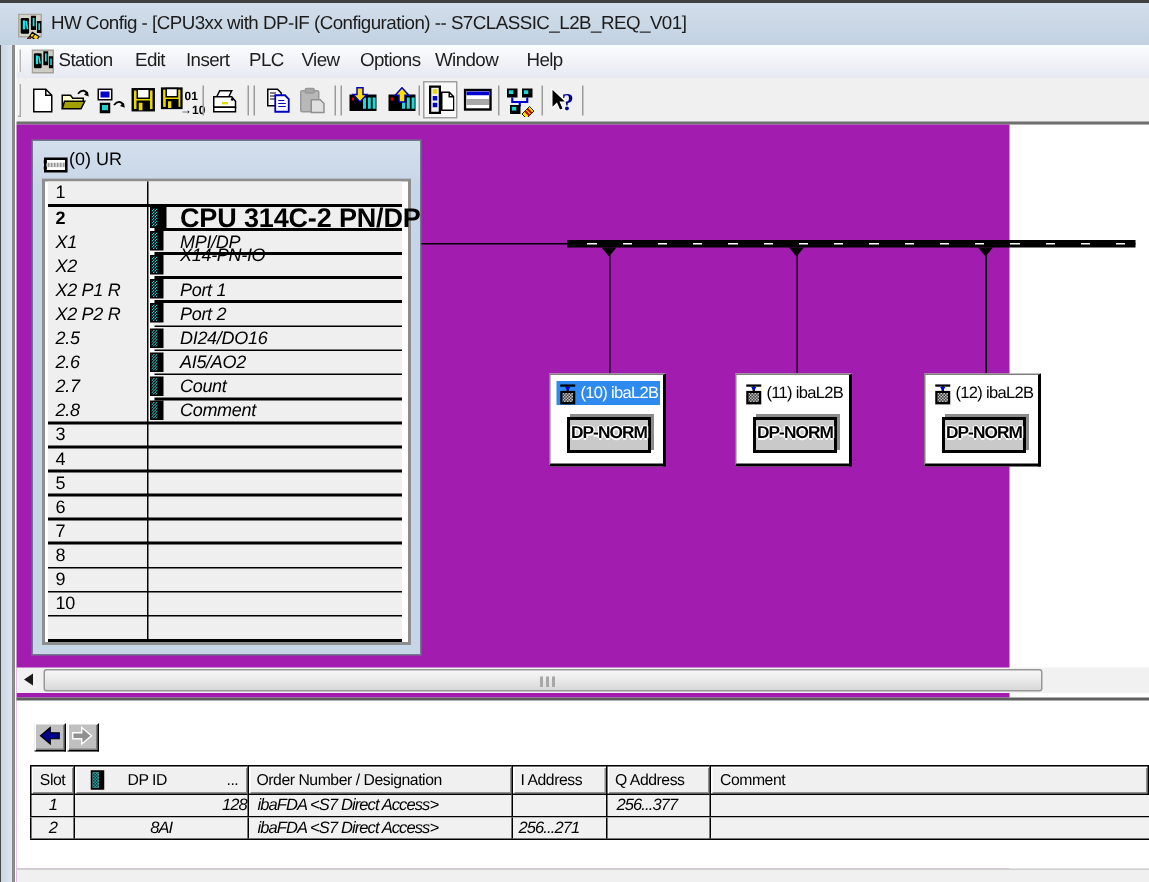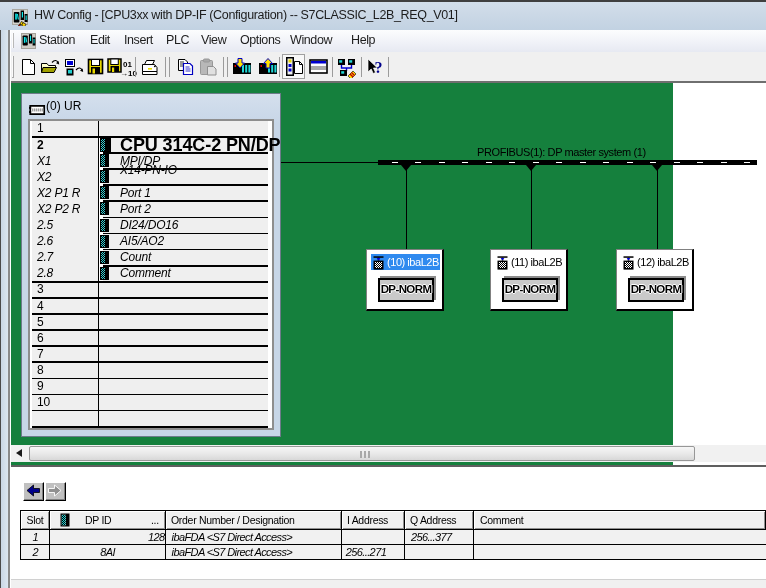--- a/index.html
+++ b/index.html
@@ -18,21 +18,21 @@
 .menuitem { position:absolute; top:3px; font-size:12.5px; color:#1e1e1e; letter-spacing:-0.4px; }
 
 #toolbar { left:2px; top:52px; width:764px; height:31px; background:#f0f0f0;
   border-bottom:2px solid #6f6f6f; }
 .tsep { position:absolute; top:5px; width:1px; height:20px; background:#9b9b9b; }
 .ticon { position:absolute; top:6px; }
 
 #leftframe { left:0; top:30px; width:11px; height:558px;
   background:linear-gradient(90deg, #4a4a4a 0, #4a4a4a 1px, #cad7e5 1px, #dce6f0 8px, #8a8a8a 8px, #8a8a8a 10px, #ffffff 10px); }
 
-#mdi { left:11px; top:83px; width:662px; height:505px; background:#15803d; }
+#mdi { left:11px; top:83px; width:662px; height:505px; background:#a21caf; }
 
 #stwin { left:10px; top:10px; width:260px; height:344px; background:linear-gradient(#d4dfed,#c7d6e7 30px,#c7d6e7); border:1px solid #6d7b8a; }
 #stwintitle { left:24px; top:5px; font-size:12px; color:#000; }
 #sttable { left:6px; top:25px; width:246px; height:311px; background:#fff;
   border:2px solid #8e8e8e; position:absolute; }
 .rline { position:absolute; height:1.8px; background:#000; }
 .slotlab { position:absolute; left:7px; font-size:12px; color:#000; white-space:nowrap; letter-spacing:-0.2px; }
 .modname { position:absolute; left:90px; font-size:12px; color:#000; font-style:italic; white-space:nowrap; letter-spacing:-0.2px; }
 .modicon { position:absolute; left:70px; width:9px; background:#000; }
 .modicon i { position:absolute; left:1px; top:1px; width:4px; bottom:1px; background-color:#000;
@@ -330,21 +330,20 @@
 <div class="slotlab" style="top:275.1px;line-height:13px;">10</div>
 <div class="slotlab" style="top:291.2px;line-height:13px;margin-top:36px;">11</div>
     </div>
   </div>
   
   <div class="abs" style="left:270px; top:78.6px; width:97px; height:1.6px; background:#000"></div>
   <div class="abs" style="left:367px; top:77px; width:378.5px; height:5px; background:#000">
     <div style="position:absolute;left:0;top:2px;width:100%;height:1.2px;
       background:repeating-linear-gradient(90deg,#000 0 13.5px,#fff 13.5px 19.8px,#000 19.8px 23.5px)"></div>
   </div>
-  <div class="abs" style="left:466px; top:63px; font-size:11px; letter-spacing:-0.4px; color:#000">PROFIBUS(1): DP master system (1)</div>
 
   <div class="abs" style="left:389.8px;top:82px;width:0;height:0;border-left:5.5px solid transparent;border-right:5.5px solid transparent;border-top:6px solid #000"></div>
   <div class="abs" style="left:514.8px;top:82px;width:0;height:0;border-left:5.5px solid transparent;border-right:5.5px solid transparent;border-top:6px solid #000"></div>
   <div class="abs" style="left:640.8px;top:82px;width:0;height:0;border-left:5.5px solid transparent;border-right:5.5px solid transparent;border-top:6px solid #000"></div>
   <div class="abs" style="left:394.5px; top:82px; width:1px; height:83.5px; background:#000"></div>
   <div class="abs" style="left:519.5px; top:82px; width:1px; height:83.5px; background:#000"></div>
   <div class="abs" style="left:645.5px; top:82px; width:1px; height:83.5px; background:#000"></div>
 
   <div class="slave" style="left:355px; top:165.5px;">
     <div class="slavetitle" style="background:#2f8aef; color:#fff;">(10) ibaL2B</div>

